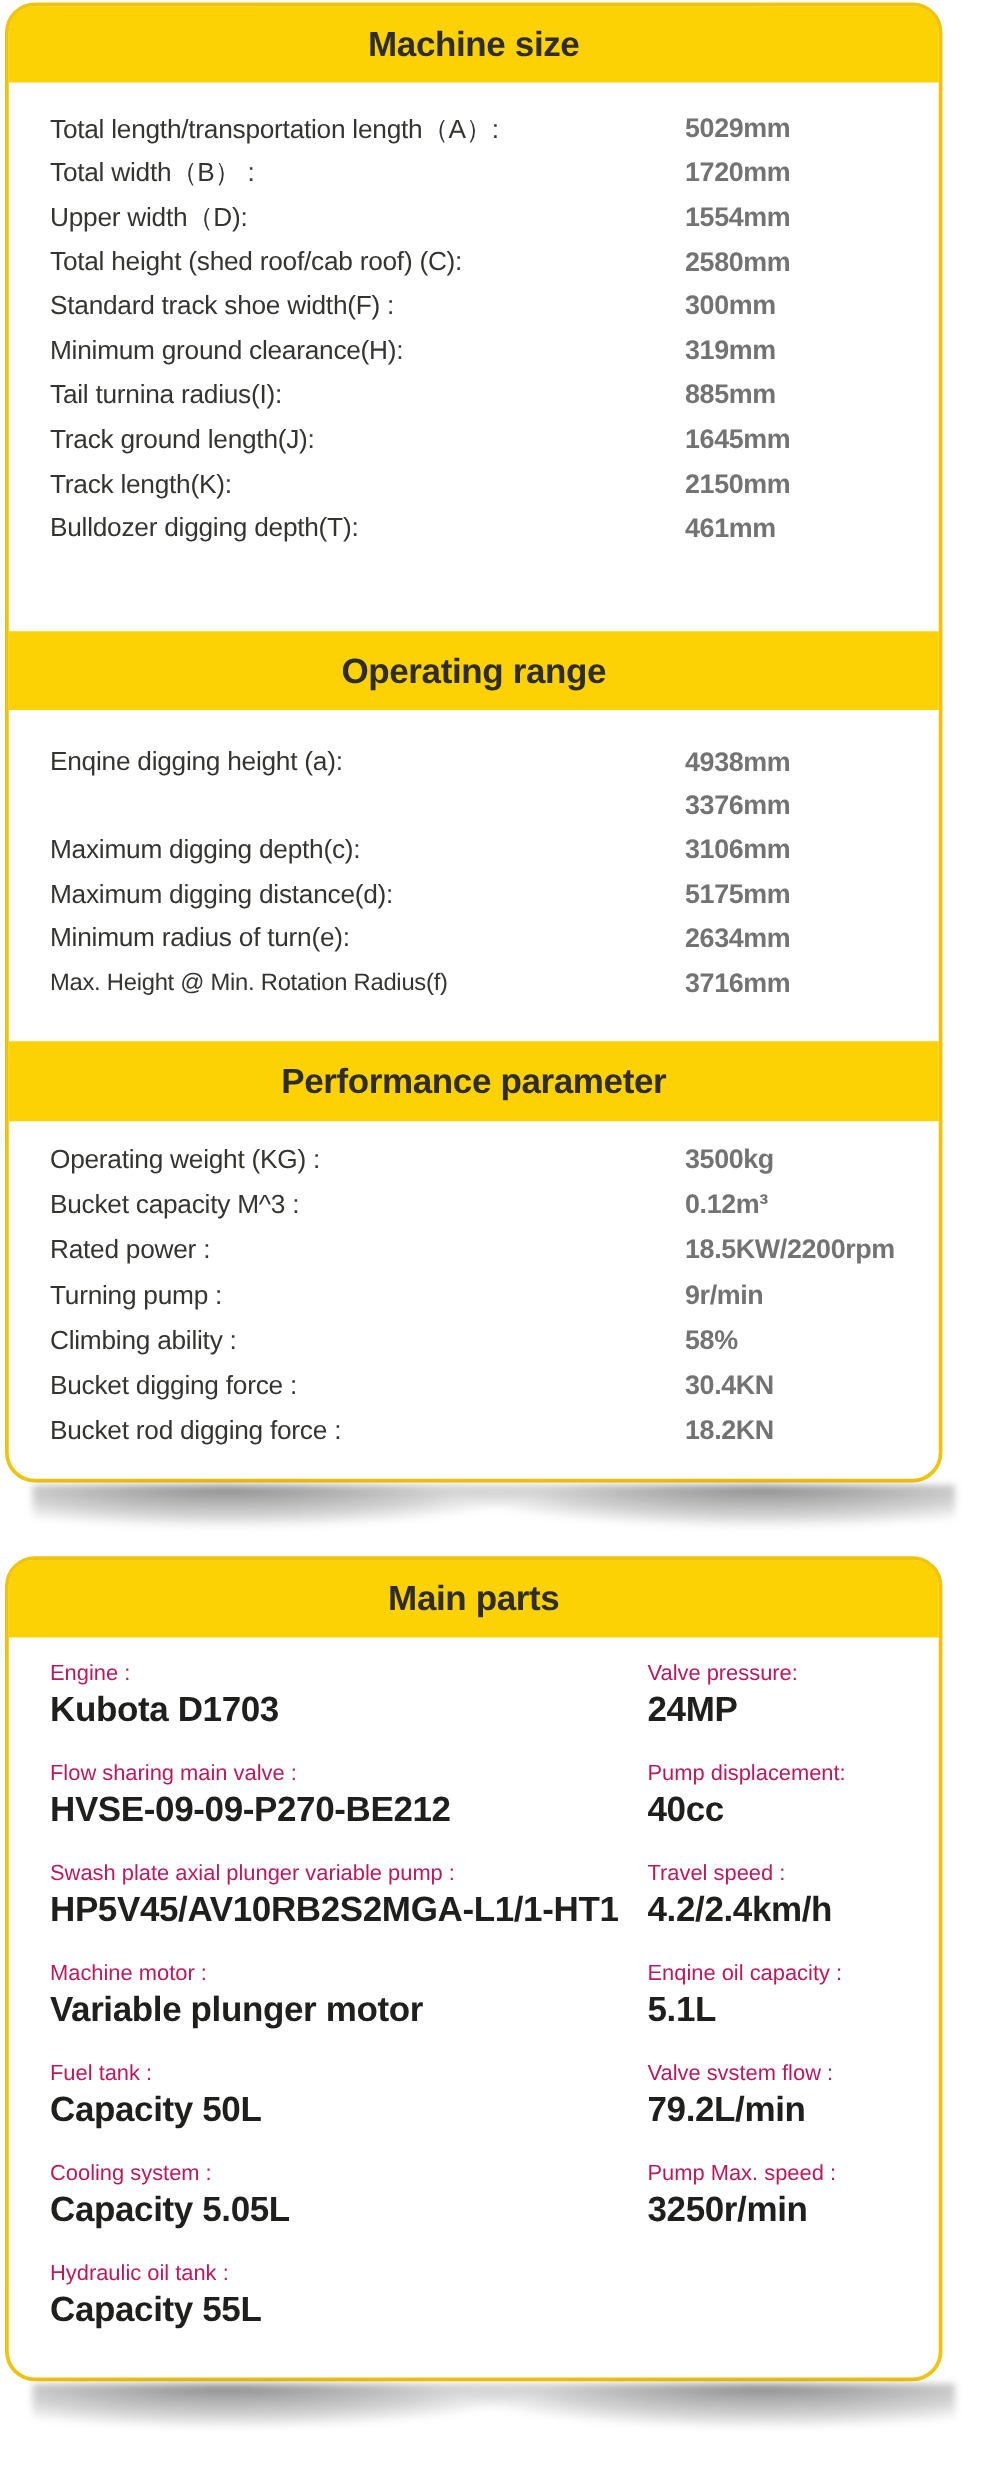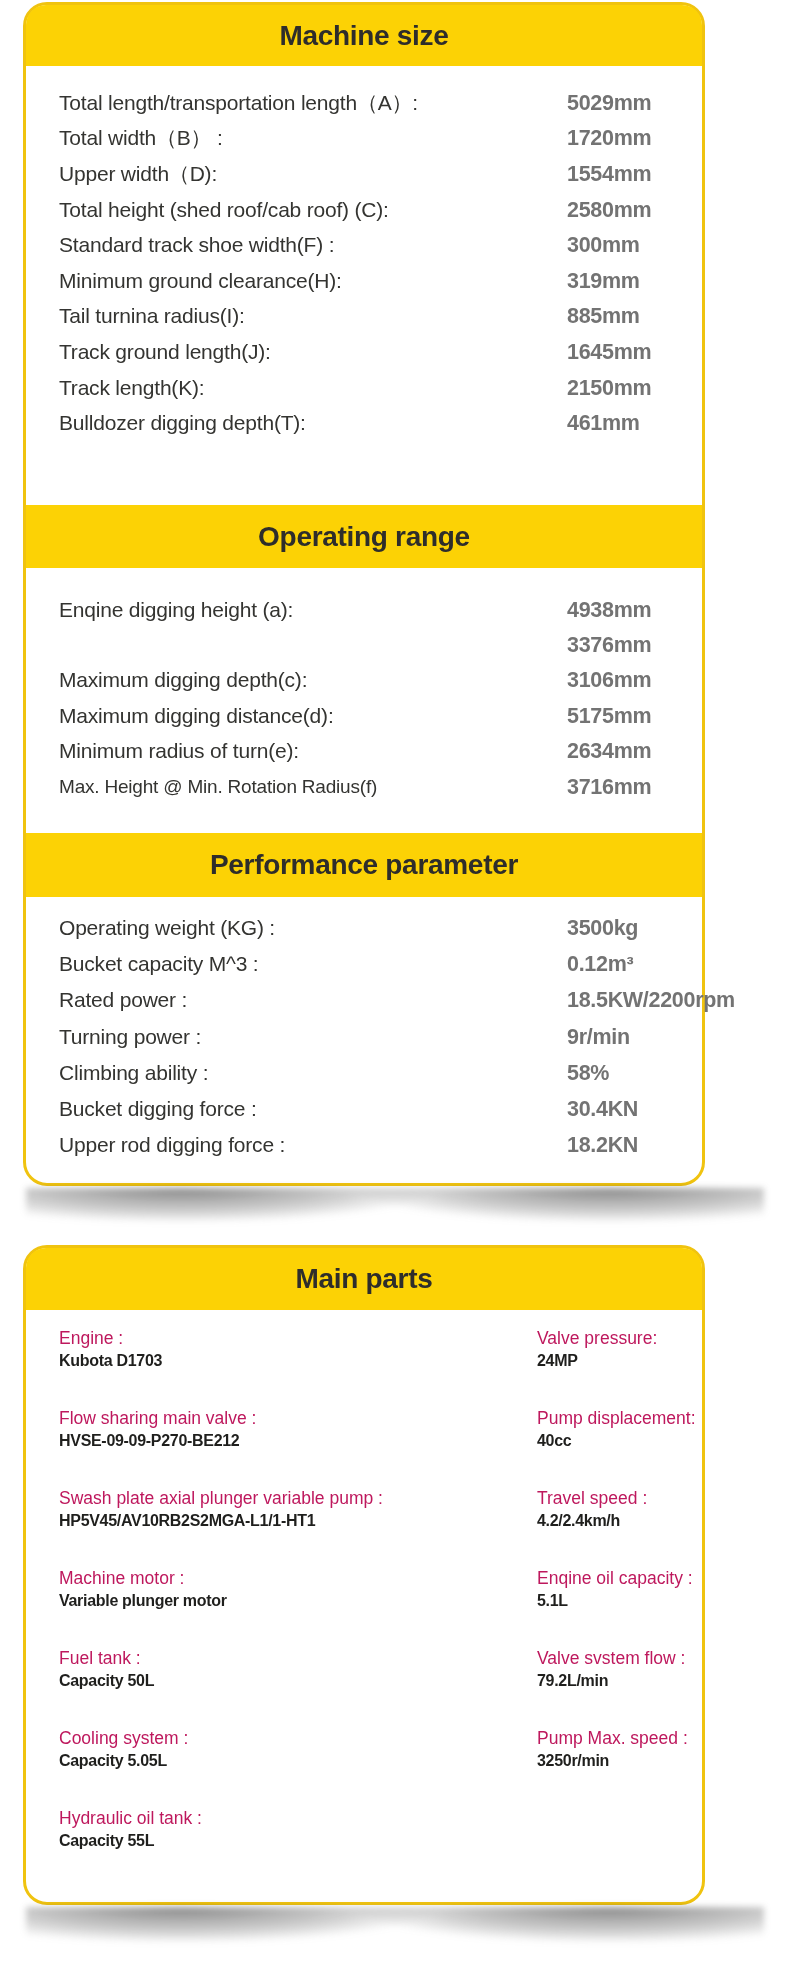--- a/index.html
+++ b/index.html
@@ -2,21 +2,21 @@
 <html><head>
 <meta charset="utf-8">
 <style>
   html,body{margin:0;padding:0;background:#ffffff;}
   body{
     width:790px;height:1978px;position:relative;overflow:hidden;
     font-family:"Liberation Sans", sans-serif;
     -webkit-font-smoothing:antialiased;
   }
   .card{
-    position:absolute;left:23px;width:682px;background:#ffffff;
+    position:absolute;left:4px;width:750px;background:#ffffff;
     border:3px solid #F0C30F;border-radius:24px;box-sizing:border-box;
   }
   .card-spec{top:2px;height:1184px;}
   .card-parts{top:1245px;height:660px;}
   .band{
     position:absolute;left:0;right:0;background:#FCD205;
     display:flex;align-items:center;justify-content:center;
   }
   .band-title{
     font-size:28px;font-weight:bold;color:#2E2D2B;letter-spacing:-0.3px;
@@ -40,21 +40,21 @@
   .lbl.small{font-size:19px;}
   .val{
     position:absolute;left:508px;top:50%;transform:translateY(-50%);
     font-size:21.5px;font-weight:bold;color:#737373;white-space:nowrap;letter-spacing:-0.3px;
   }
   .parts-grid{
     position:absolute;left:33px;top:74px;right:20px;
     display:grid;grid-template-columns:478px 1fr;grid-auto-rows:80px;
   }
   .plabel{font-size:17.5px;color:#be185d;padding-top:6px;white-space:nowrap;}
-  .pvalue{font-size:16px;font-weight:bold;color:#1F1F1D;margin-top:3px;white-space:nowrap;letter-spacing:-0.3px;}
+  .pvalue{font-size:28px;font-weight:bold;color:#1F1F1D;margin-top:3px;white-space:nowrap;letter-spacing:-0.3px;}
   .curl-shadow{
     position:absolute;left:26px;width:738px;
     background:
       radial-gradient(ellipse 46% 92% at 21% 0%, rgba(40,40,40,0.55), rgba(90,90,90,0.28) 52%, rgba(160,160,160,0) 76%),
       radial-gradient(ellipse 46% 92% at 79% 0%, rgba(40,40,40,0.55), rgba(90,90,90,0.28) 52%, rgba(160,160,160,0) 76%);
     filter:blur(3px);
   }
   .shadow-1{top:1188px;height:50px;}
   .shadow-2{top:1907px;height:52px;}
 </style>
@@ -148,33 +148,33 @@
       </div>
     <div class="srow">
         <span class="lbl">Bucket capacity M^3 :</span>
         <span class="val">0.12m³</span>
       </div>
     <div class="srow">
         <span class="lbl">Rated power :</span>
         <span class="val">18.5KW/2200rpm</span>
       </div>
     <div class="srow">
-        <span class="lbl">Turning power :</span>
+        <span class="lbl">Turning pump :</span>
         <span class="val">9r/min</span>
       </div>
     <div class="srow">
         <span class="lbl">Climbing ability :</span>
         <span class="val">58%</span>
       </div>
     <div class="srow">
         <span class="lbl">Bucket digging force :</span>
         <span class="val">30.4KN</span>
       </div>
     <div class="srow">
-        <span class="lbl">Upper rod digging force :</span>
+        <span class="lbl">Bucket rod digging force :</span>
         <span class="val">18.2KN</span>
       </div>
   </div>
 </div>
 
 <div class="curl-shadow shadow-1"></div>
 
 <div class="card card-parts">
   <div class="band band-top">
     <div class="band-title">Main parts</div>

